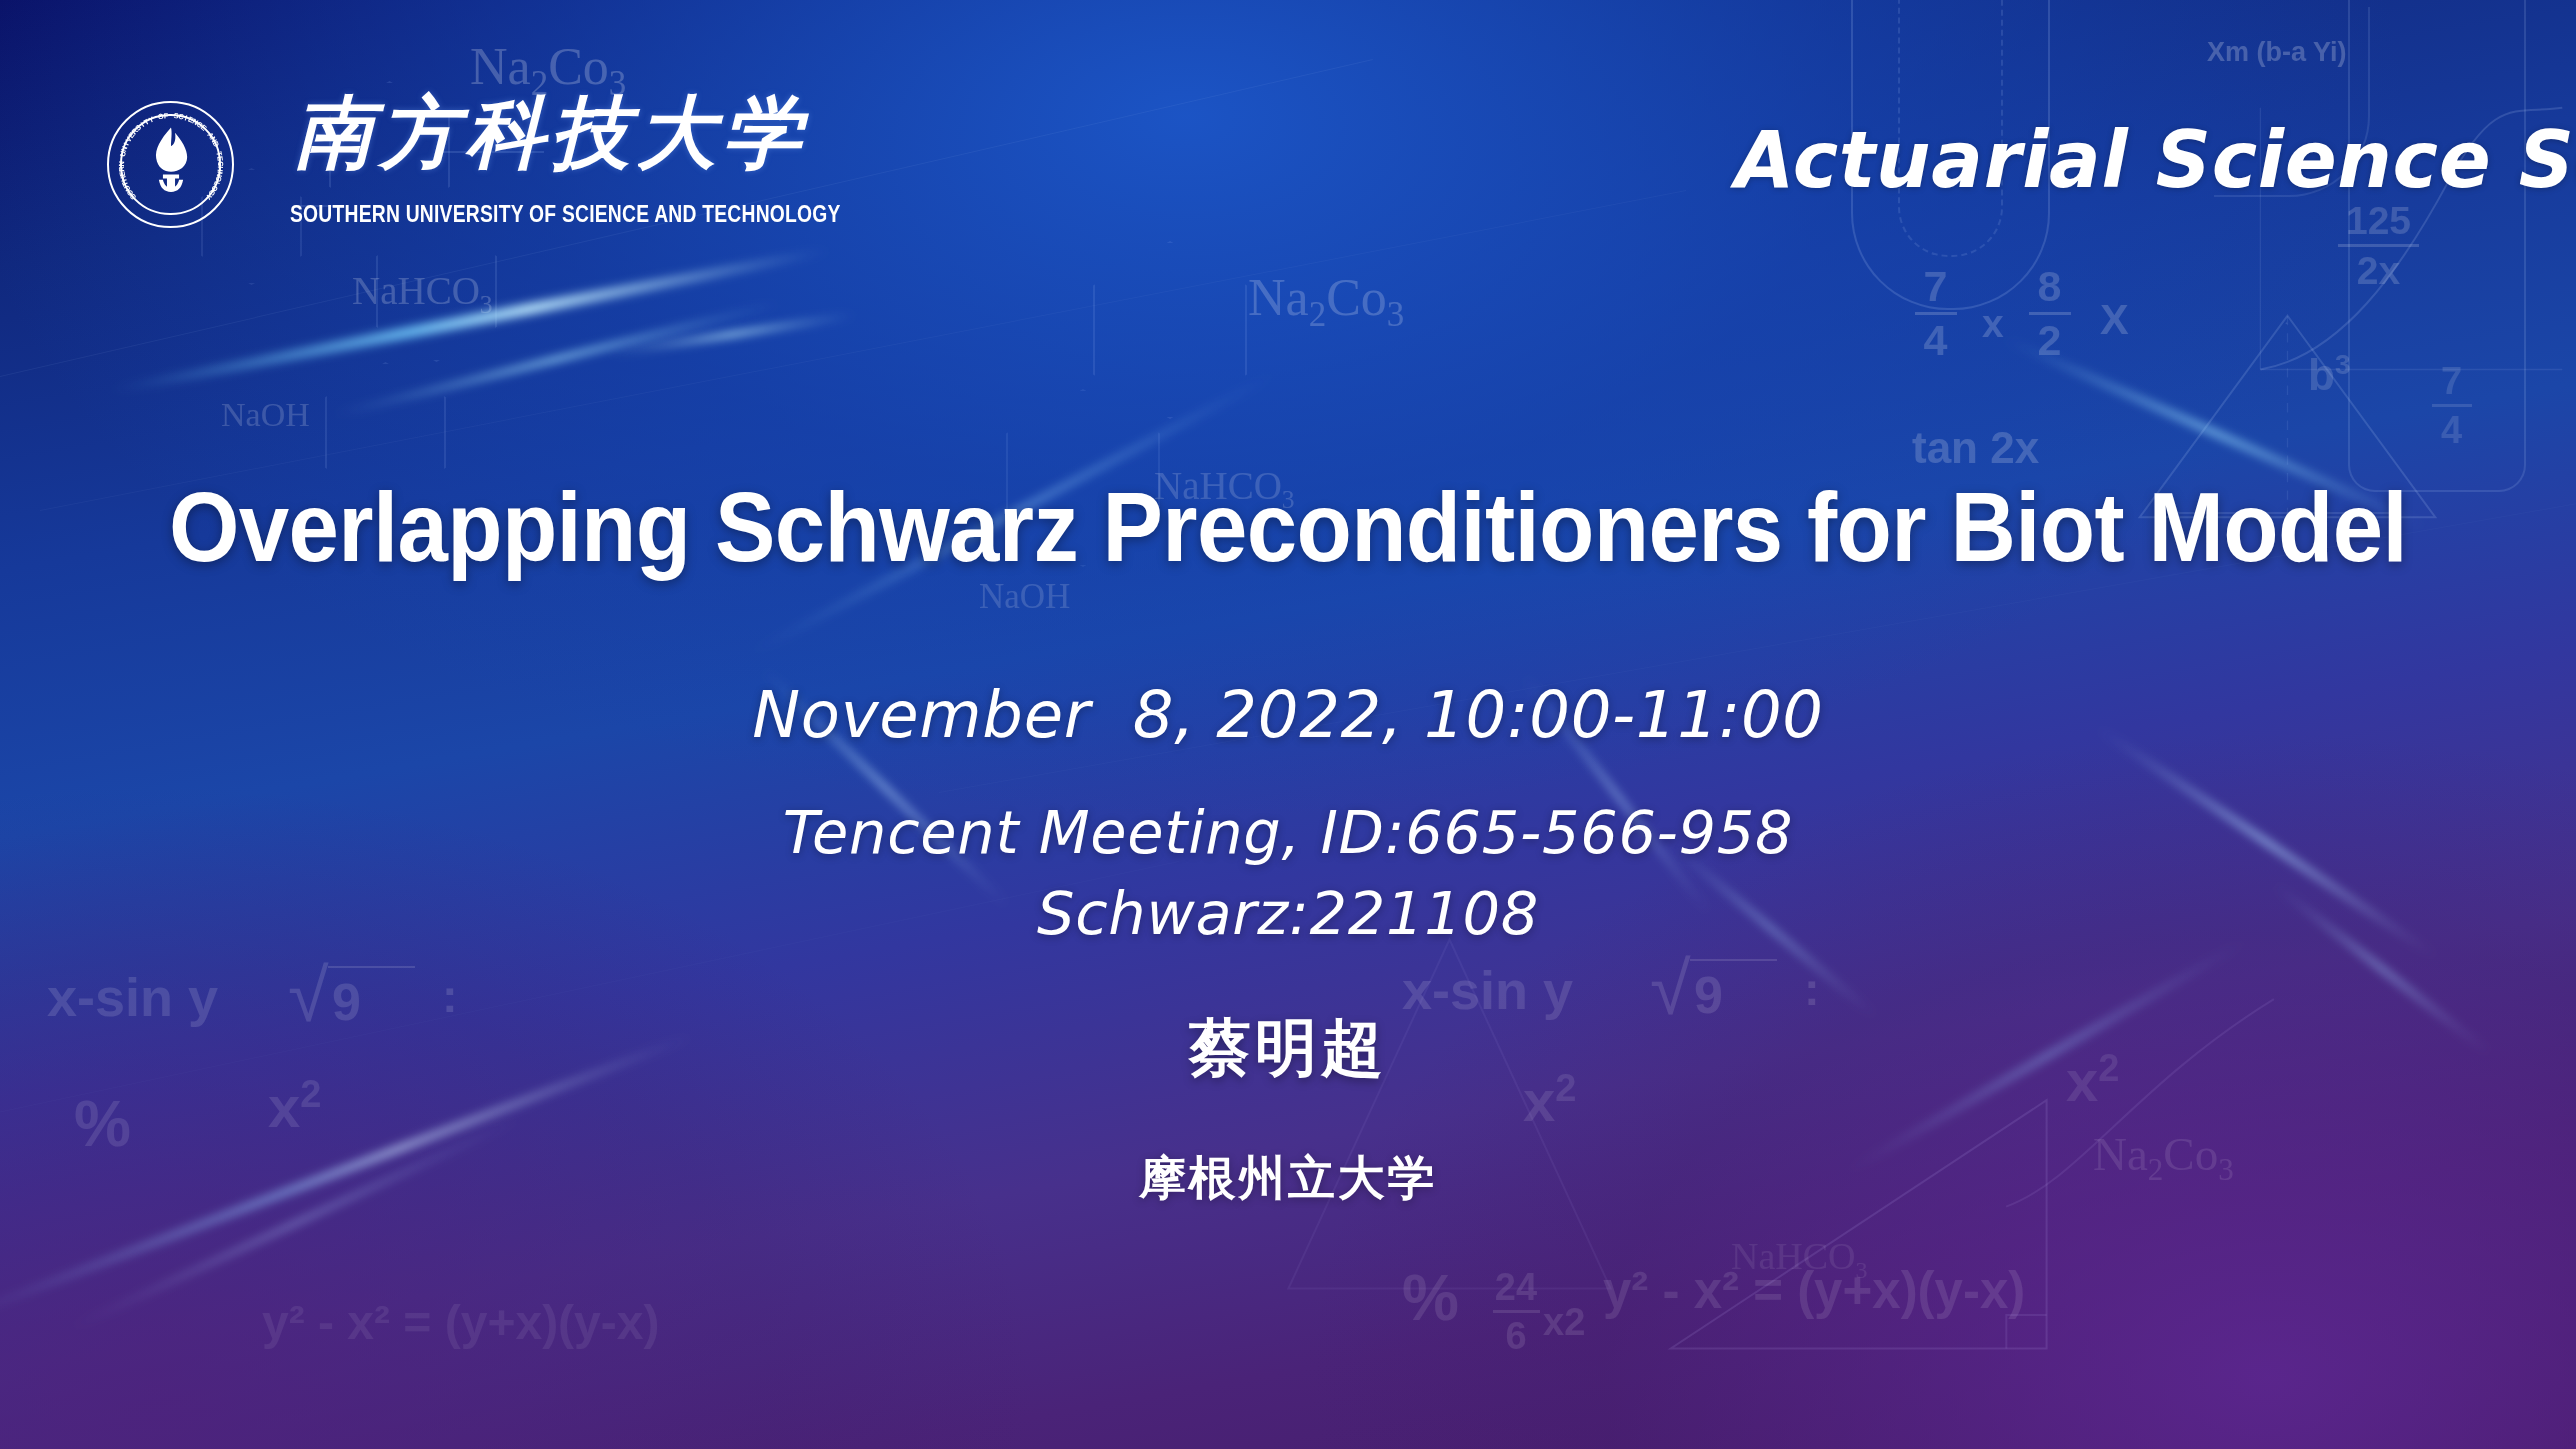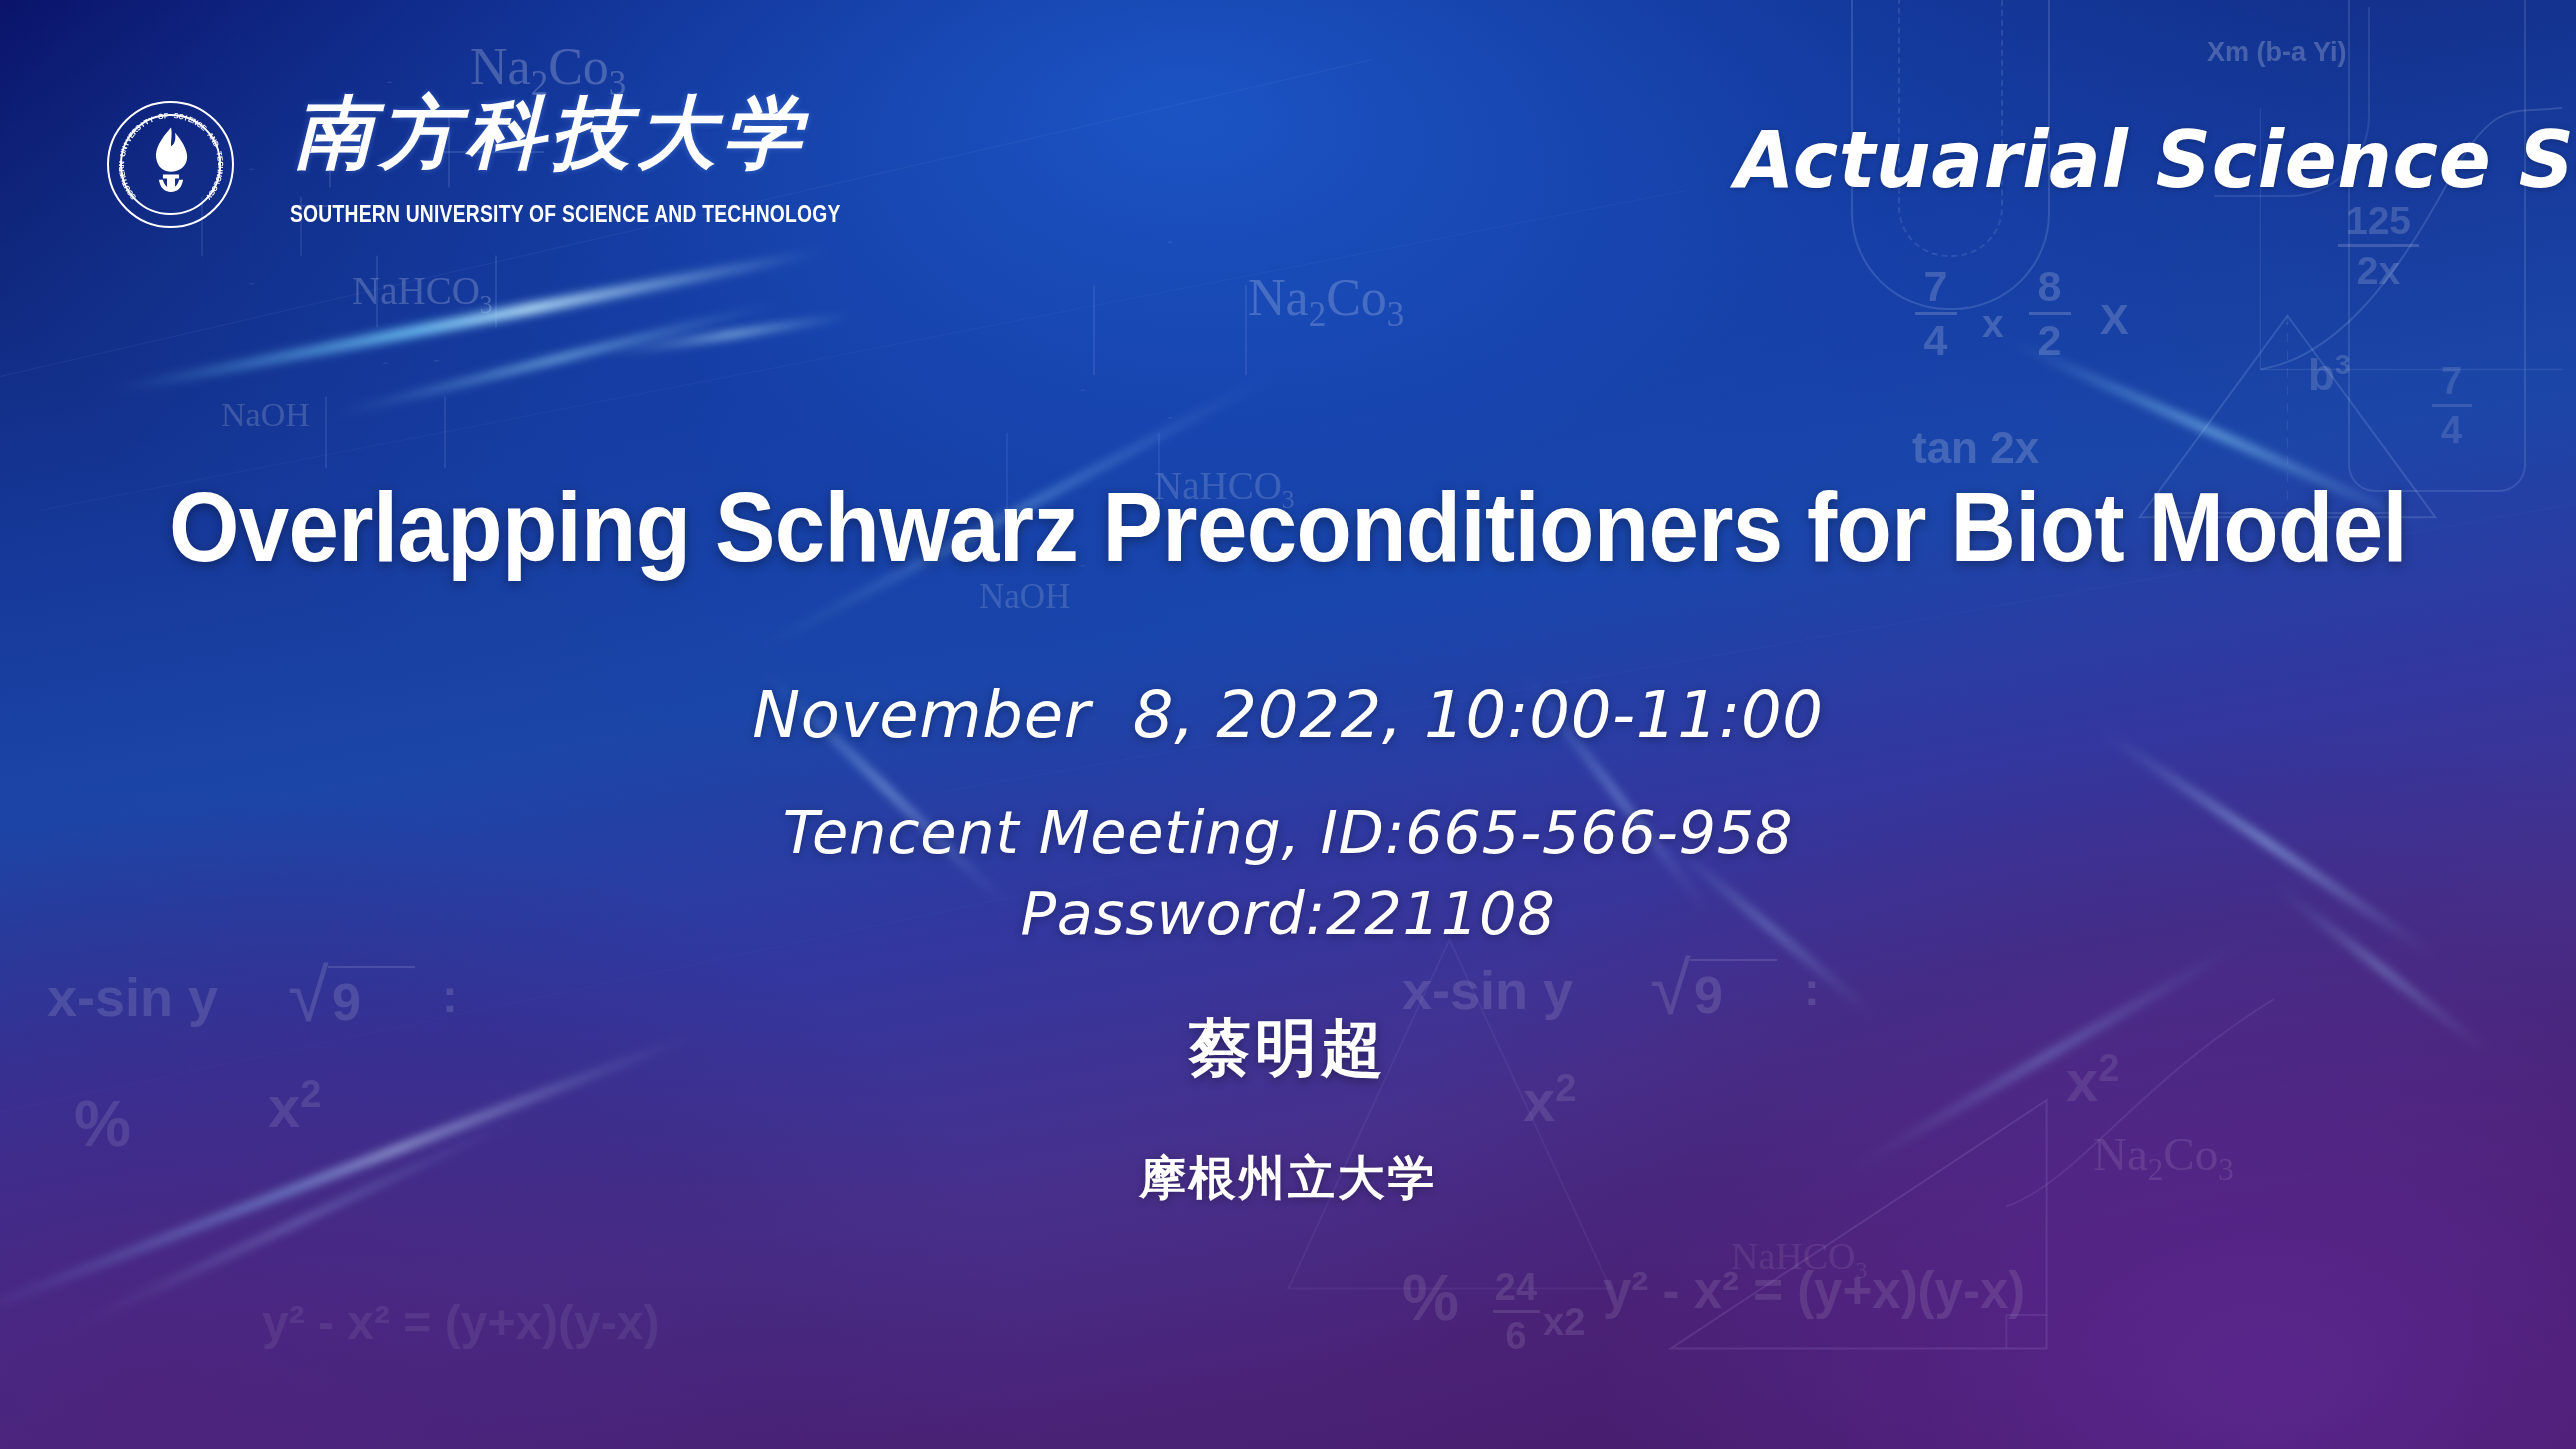--- a/index.html
+++ b/index.html
@@ -277,17 +277,17 @@
     </svg>
   </div>
 
   <div class="univ-cn">南方科技大学</div>
   <div class="univ-en">SOUTHERN UNIVERSITY OF SCIENCE AND TECHNOLOGY</div>
   <div class="series">Actuarial Science Seminar</div>
 
   <div class="title">Overlapping Schwarz Preconditioners for Biot Model</div>
   <div class="datetime">November  8, 2022, 10:00-11:00</div>
   <div class="meet">Tencent Meeting, ID:665-566-958</div>
-  <div class="pwd">Password:221108</div>
+  <div class="pwd">Schwarz:221108</div>
   <div class="speaker">蔡明超</div>
   <div class="affil">摩根州立大学</div>
 </div>
 
 
 </body></html>

